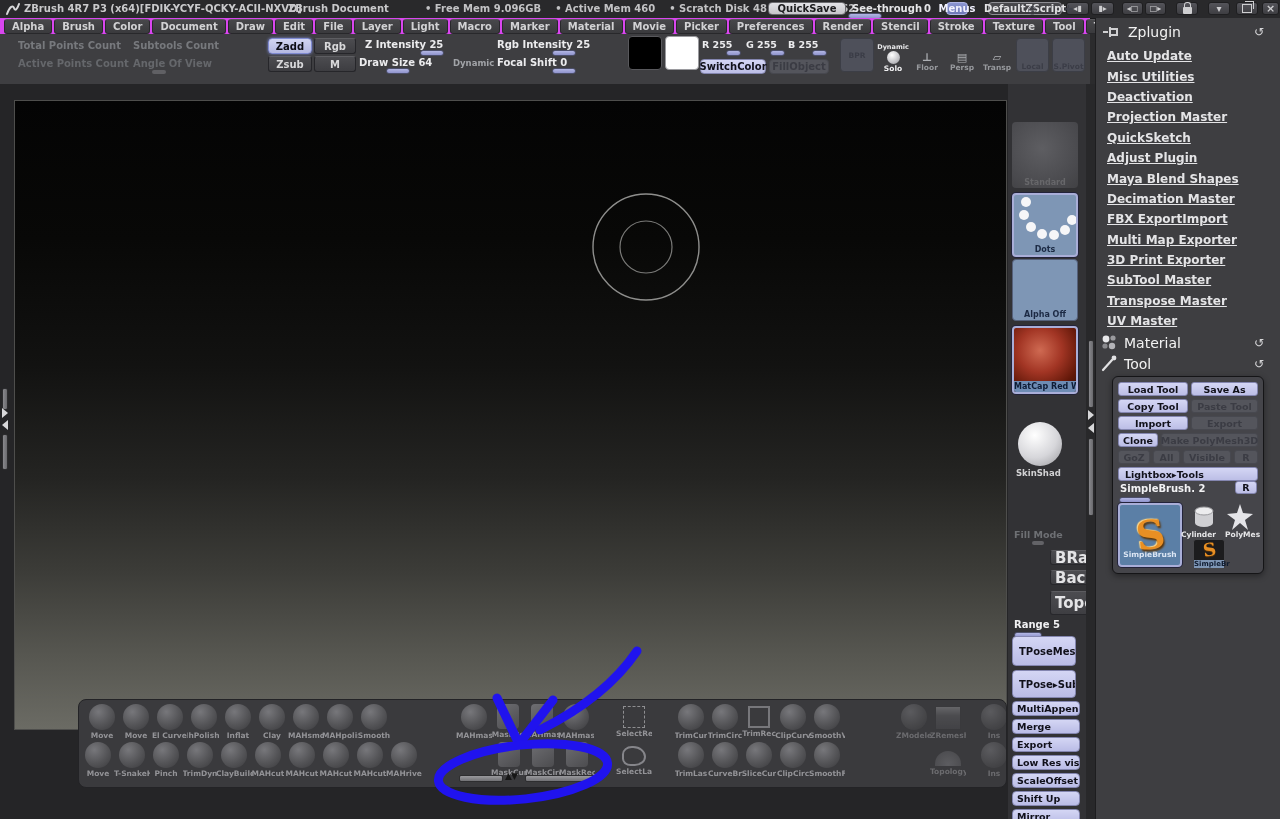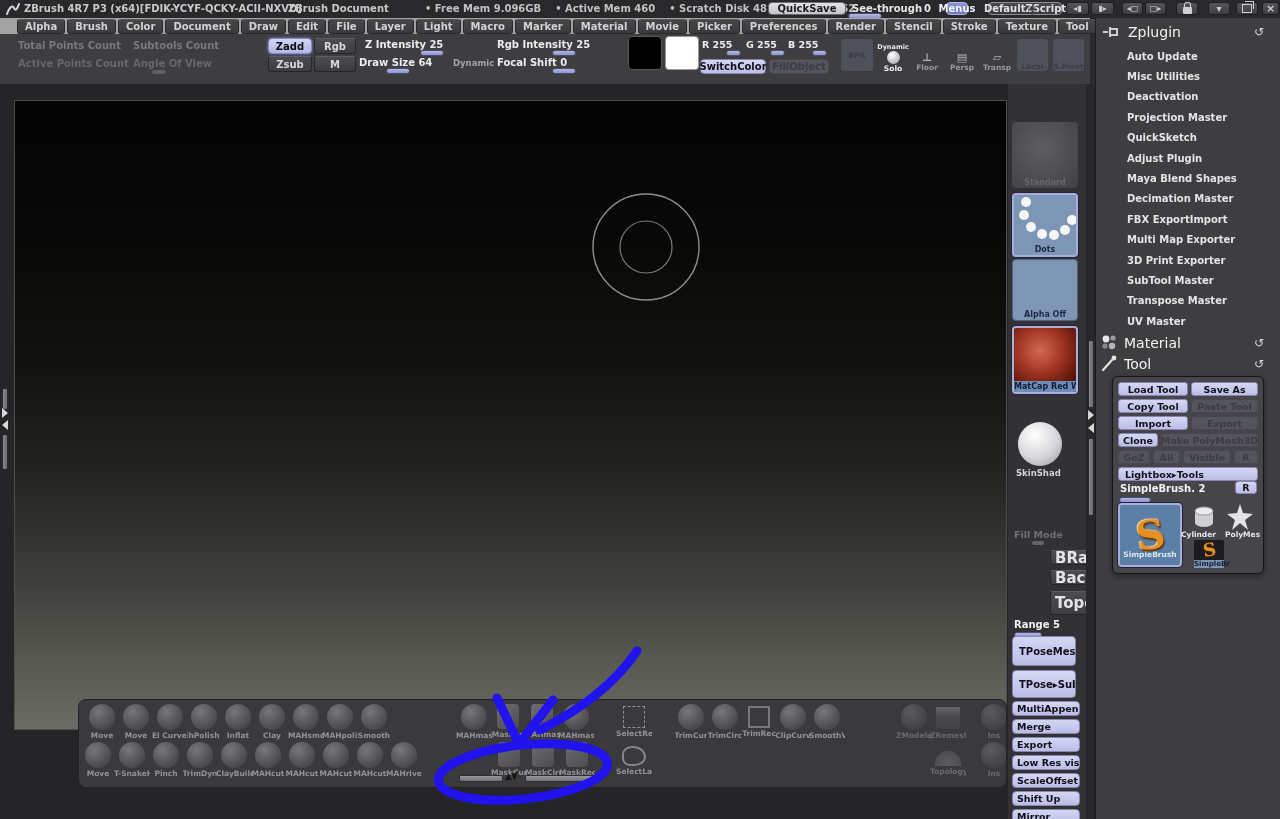--- a/index.html
+++ b/index.html
@@ -17,21 +17,21 @@
   .qsave{background:linear-gradient(#e2e2e6,#c6c6ca);color:#1b1b1d;font-size:10px;border:1px solid #6a6a6e;border-radius:4px;}
   .menusbtn{background:linear-gradient(#8b95d2,#6f7ab8);color:#f2f2ff;font-size:10px;border:1px solid #aeb4e4;border-radius:4px;}
   .zscriptbtn{background:linear-gradient(#4a4a4e,#39393d);color:#e2e2e4;font-size:10px;border:1px solid #8e8e94;border-radius:4px;}
   .slider{background:linear-gradient(#b2b6e4,#8f93cc);border:1px solid #4c4f6a;border-radius:3px;height:4px;}
   .lock{width:9px;height:7px;background:#cfcfd1;border-radius:1px;position:relative;margin-top:4px;}
   .lock::before{content:"";position:absolute;top:-5px;left:1px;width:5px;height:5px;border:1.5px solid #cfcfd1;border-bottom:none;border-radius:3px 3px 0 0;}
   .restore{width:8px;height:7px;border:1.4px solid #cfcfd1;background:transparent;position:relative;}
   .restore::before{content:"";position:absolute;top:-4px;left:2px;width:8px;height:7px;border-top:1.4px solid #cfcfd1;border-right:1.4px solid #cfcfd1;}
 
   
-  .menubar{position:absolute;left:0;top:18px;width:1090px;height:16px;background:#a3a3a3;display:flex;align-items:center;padding-left:17px;box-sizing:border-box;}
+  .menubar{position:absolute;left:0;top:18px;width:1090px;height:16px;background:#d946ef;display:flex;align-items:center;padding-left:4px;box-sizing:border-box;}
   .mbtn{height:13px;margin-right:2px;padding:0 7px;display:flex;align-items:center;background:linear-gradient(#47474a,#3a3a3d);
         border:1px solid #28282b;border-top-color:#58585b;border-radius:3px;color:#d2d2d4;font-size:10px;white-space:nowrap;}
 
   
   .shelf{position:absolute;left:0;top:34px;width:1090px;height:50px;background:#3e3e41;border-bottom:1px solid #27272a;}
   .cnt1{color:#77797d;font-size:10px;} .cnt2{color:#65676b;font-size:10px;}
   .wlabel{color:#ececee;font-size:10px;white-space:nowrap;}
   .btn-dark{display:flex;align-items:center;justify-content:center;background:linear-gradient(#4c4c50,#3d3d41);
             border:1px solid #26262a;border-top-color:#5e5e62;border-radius:3px;color:#d8d8da;font-size:10px;box-sizing:border-box;}
   .btn-act{display:flex;align-items:center;justify-content:center;background:linear-gradient(#d2d5f2,#b4b8e2);
@@ -84,21 +84,21 @@
 
   
   .vbar{position:absolute;width:4px;background:linear-gradient(90deg,#88888c,#6a6a6e);border:1px solid #2c2c2e;border-radius:2px;}
   .tri-r{width:0;height:0;border-top:5px solid transparent;border-bottom:5px solid transparent;border-left:6px solid #d8d8da;position:absolute;}
   .tri-l{width:0;height:0;border-top:5px solid transparent;border-bottom:5px solid transparent;border-right:6px solid #d8d8da;position:absolute;}
 
   
   .rpanel{position:absolute;left:1095px;top:18px;width:185px;height:801px;background:#3e3e41;border-left:1px solid #1d1d1f;}
   .phead{position:absolute;display:flex;align-items:center;color:#f2f2f2;font-size:14px;font-weight:normal;}
   .refresh{position:absolute;color:#d6d6d8;font-size:12px;font-weight:normal;}
-  .pitem{height:20.4px;display:flex;align-items:center;padding-left:31px;color:#e4e4e6;font-size:10px;white-space:nowrap;}
+  .pitem{height:20.4px;display:flex;align-items:center;padding-left:11px;color:#e4e4e6;font-size:12px;white-space:nowrap;text-decoration:underline;}
   .toolbox{position:absolute;left:1112px;top:376px;width:150px;height:196px;background:#45454a;border:1px solid #151517;
            border-radius:6px;box-shadow:0 2px 6px rgba(0,0,0,.4);}
   .tbtn{position:absolute;height:14px;font-size:9.5px;border-radius:3px;}
 
   .bigS{font-size:40px;color:#e88f24;text-shadow:1px 2px 2px #5c3405, -1px -1px 1px #ffd98a;font-family:"DejaVu Serif",serif;transform:rotate(-8deg);}
   .smallS{font-size:18px;color:#e88f24;text-shadow:0 1px 1px #5c3405;font-family:"DejaVu Serif",serif;transform:rotate(-8deg);}
 
   .annot{position:absolute;left:0;top:0;z-index:60;pointer-events:none;}
 </style>
 </head>
@@ -452,20 +452,43 @@
           <span class="blabel">MaskRec</span>
         </div>
       </div>
     <div class="bgroup" style="left:538px;top:42px">
 
     <div class="bcell">
           <span class="bicon ic-lasso"></span>
           <span class="blabel">SelectLa</span>
         </div>
       </div>
+    <div class="bgroup" style="left:595px;top:42px">
+
+    <div class="bcell">
+          <span class="bicon ic-sphere"></span>
+          <span class="blabel">TrimLas</span>
+        </div>
+        <div class="bcell">
+          <span class="bicon ic-sphere"></span>
+          <span class="blabel">CurveBr</span>
+        </div>
+        <div class="bcell">
+          <span class="bicon ic-sphere"></span>
+          <span class="blabel">SliceCur</span>
+        </div>
+        <div class="bcell">
+          <span class="bicon ic-sphere"></span>
+          <span class="blabel">ClipCirc</span>
+        </div>
+        <div class="bcell">
+          <span class="bicon ic-sphere"></span>
+          <span class="blabel">SmoothF</span>
+        </div>
+      </div>
     <div class="bgroup" style="left:852px;top:42px;opacity:.55">
 
     <div class="bcell">
           <span class="bicon ic-dome"></span>
           <span class="blabel">Topology</span>
         </div>
       </div>
     <div class="bgroup" style="left:898px;top:42px;opacity:.55">
 
     <div class="bcell">

